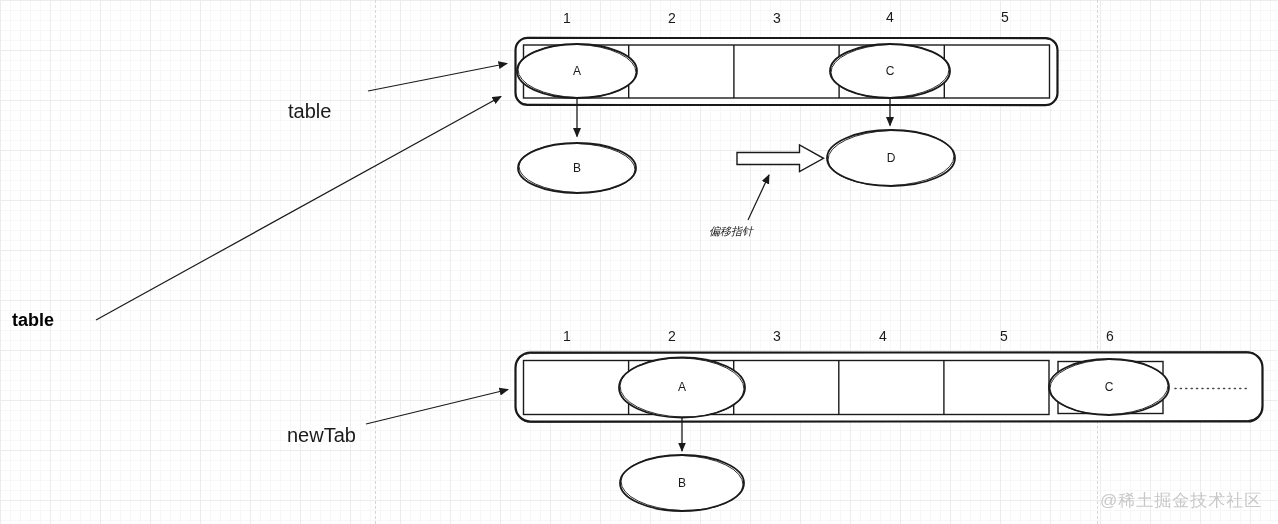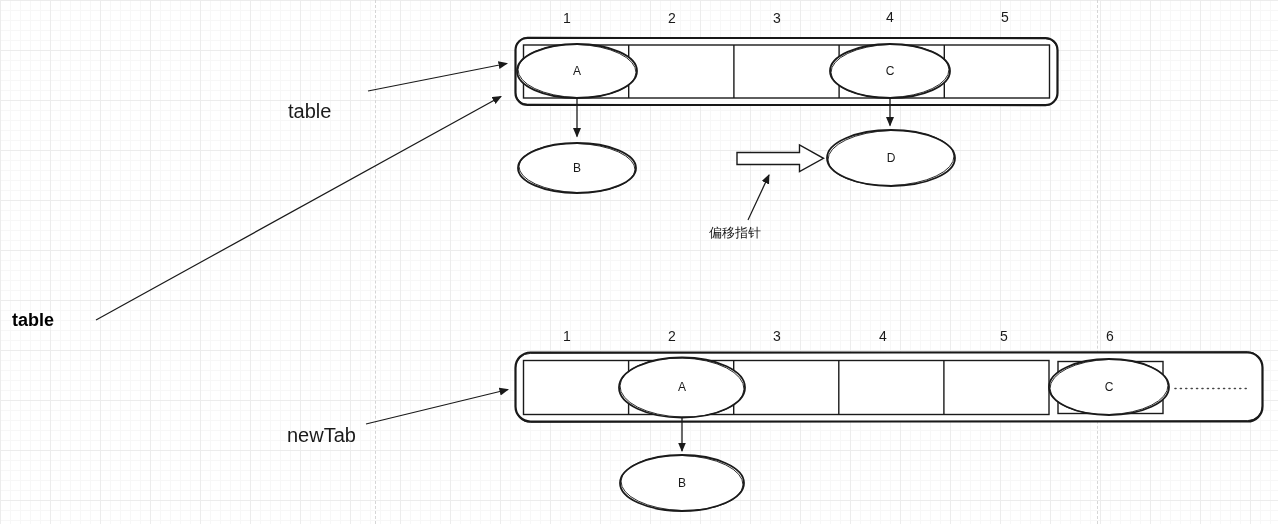--- a/index.html
+++ b/index.html
@@ -14,21 +14,21 @@
       linear-gradient(to bottom,#f7f7f7 1px,transparent 1px);
     background-size:50px 50px,50px 50px,10px 10px,10px 10px;
   }
   .page-divider{position:absolute;top:0;height:524px;width:0;border-left:1px dashed #d6d6d6;}
   #diagram-svg{position:absolute;left:0;top:0;z-index:2;}
   .txt{position:absolute;z-index:3;color:#1a1a1a;white-space:nowrap;}
   .idx{font-size:14px;transform:translate(-50%,-50%);}
   .node-label{font-size:12px;transform:translate(-50%,-50%);}
   .big-label{font-size:20px;}
   .bold-label{font-size:18px;font-weight:bold;color:#000;}
-  .cn-label{font-size:13px;}
+  .cn-label{font-size:11px;font-style:italic;}
   .watermark{font-size:17px;color:#c8c8c8;letter-spacing:1px;z-index:3;}
 </style>
 </head>
 <body>
 
 <div id="canvas">
 
   <div class="page-divider" style="left:375px"></div>
   <div class="page-divider" style="left:1097px"></div>
 
@@ -130,14 +130,15 @@
   <span class="txt node-label" style="left:891px;top:158px">D</span>
   <span class="txt node-label" style="left:682px;top:387px">A</span>
   <span class="txt node-label" style="left:1109px;top:387px">C</span>
   <span class="txt node-label" style="left:682px;top:483px">B</span>
 
   <span class="txt big-label" style="left:288px;top:100px">table</span>
   <span class="txt bold-label" style="left:12px;top:310px">table</span>
   <span class="txt big-label" style="left:287px;top:424px">newTab</span>
   <span class="txt cn-label" style="left:709px;top:224px">偏移指针</span>
 
+  <span class="txt watermark" style="left:1100px;top:489px">@稀土掘金技术社区</span>
 
 </div>
 
 </body></html>

